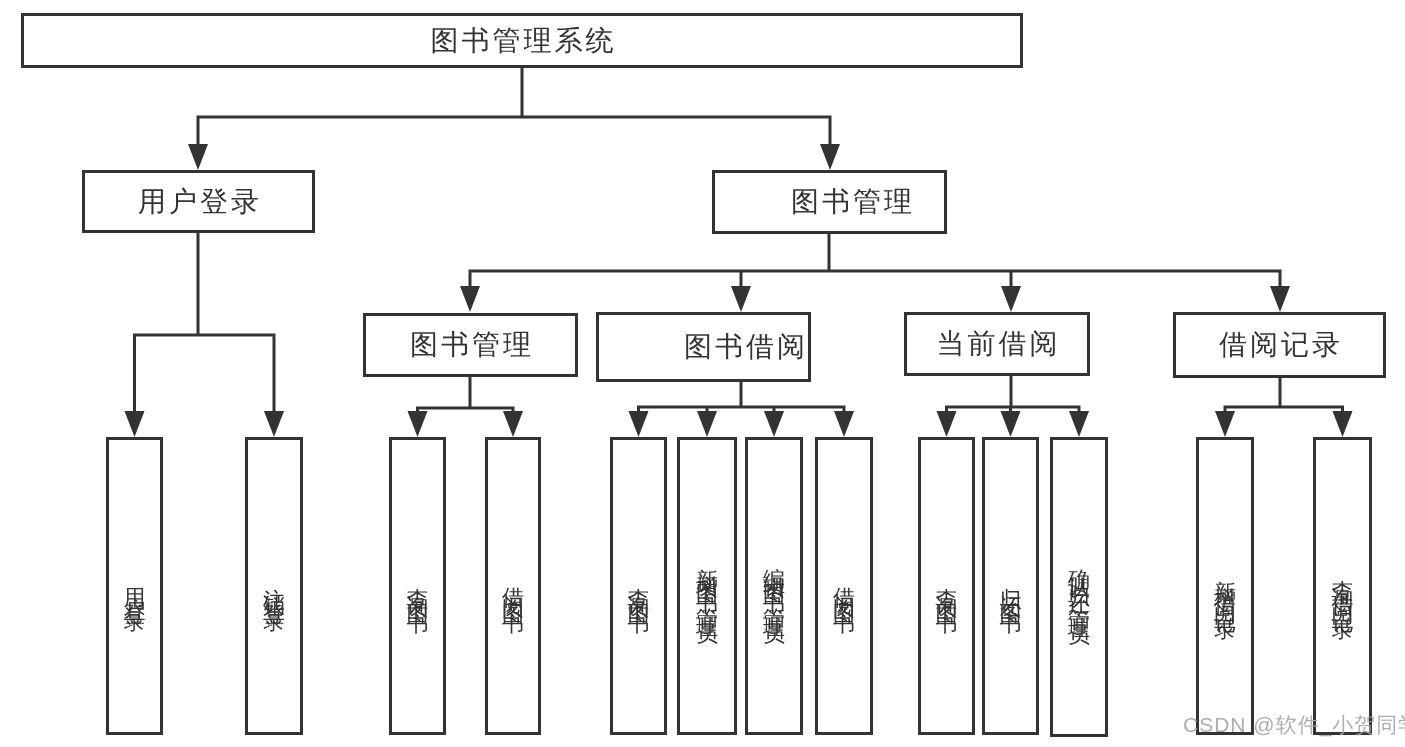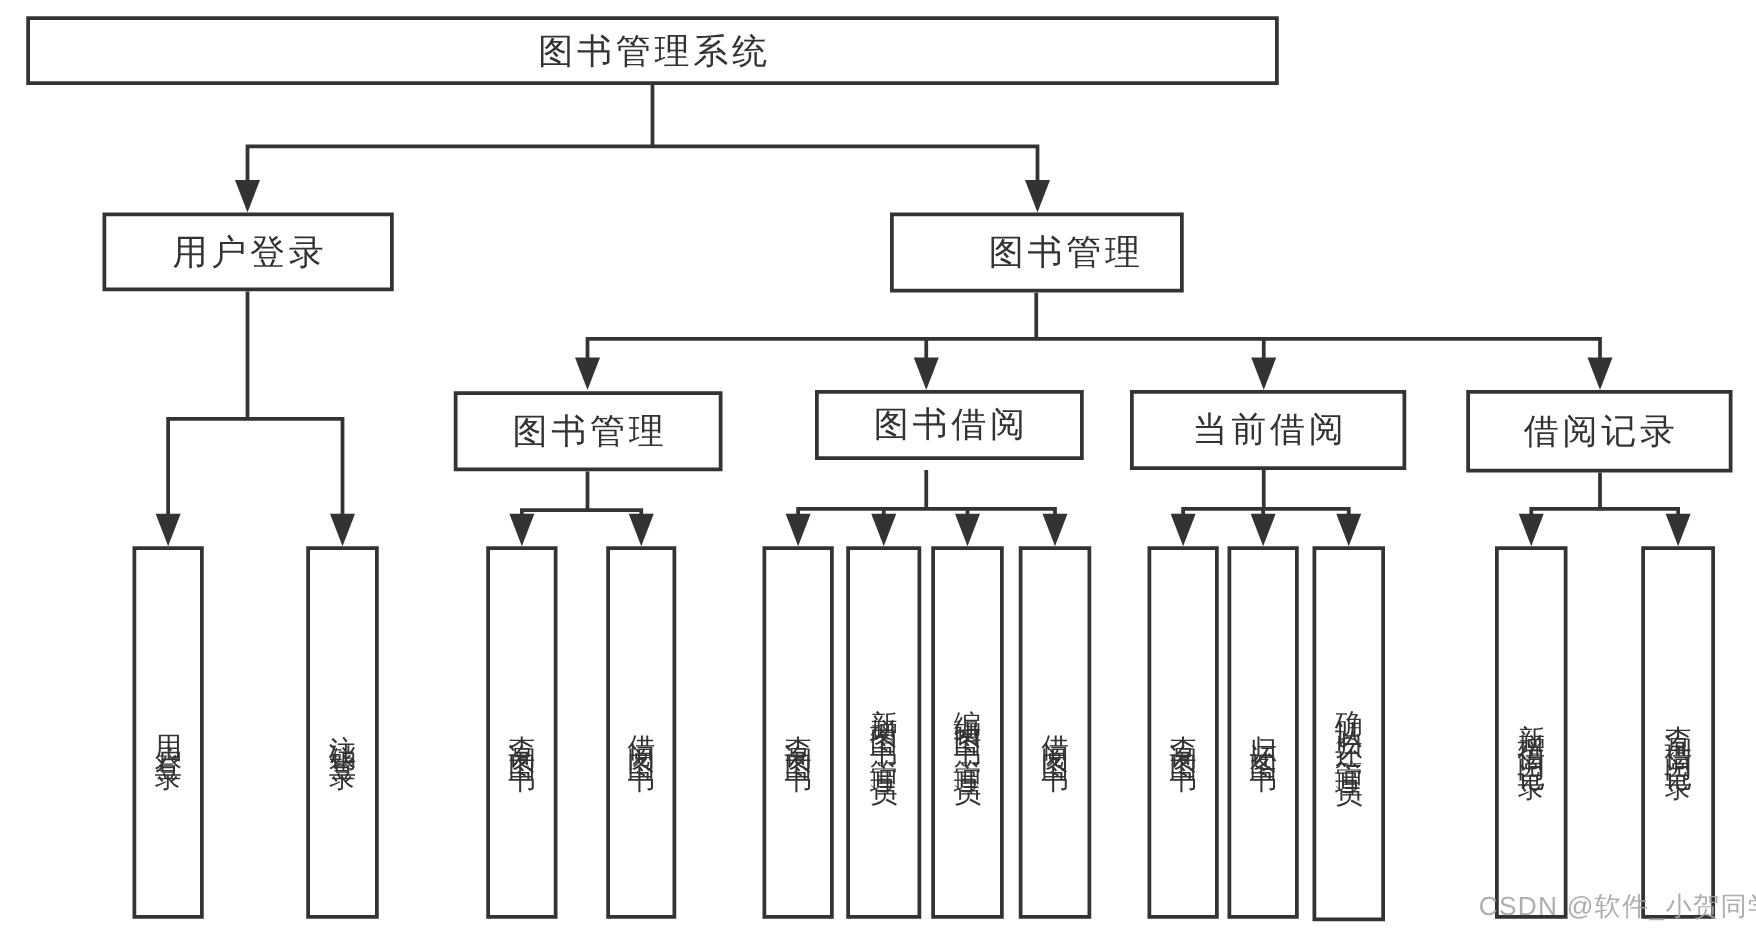--- a/index.html
+++ b/index.html
@@ -120,24 +120,24 @@
   <div class="node hbox" style="left:82px; top:170px; width:233px; height:63px;">
     <span>用户登录</span>
   </div>
   <div class="node hbox" style="left:712px; top:170px; width:235px; height:64px;padding-left:44px;">
     <span>图书管理</span>
   </div>
 
   <div class="node hbox" style="left:363px; top:313px; width:215px; height:64px;">
     <span>图书管理</span>
   </div>
-  <div class="node hbox" style="left:652px; top:312px; width:215px; height:56px;">
+  <div class="node hbox" style="left:596px; top:312px; width:215px; height:70px;justify-content:flex-end;">
     <span>图书借阅</span>
   </div>
-  <div class="node hbox" style="left:904px; top:312px; width:221px; height:64px;">
+  <div class="node hbox" style="left:904px; top:312px; width:186px; height:64px;">
     <span>当前借阅</span>
   </div>
   <div class="node hbox" style="left:1173px; top:312px; width:213px; height:66px;">
     <span>借阅记录</span>
   </div>
 
   <div class="node vbox" style="left:106px; top:437px; width:57px; height:298px;">
     <span>用户登录</span>
   </div>
   <div class="node vbox" style="left:245px; top:437px; width:58px; height:298px;">

